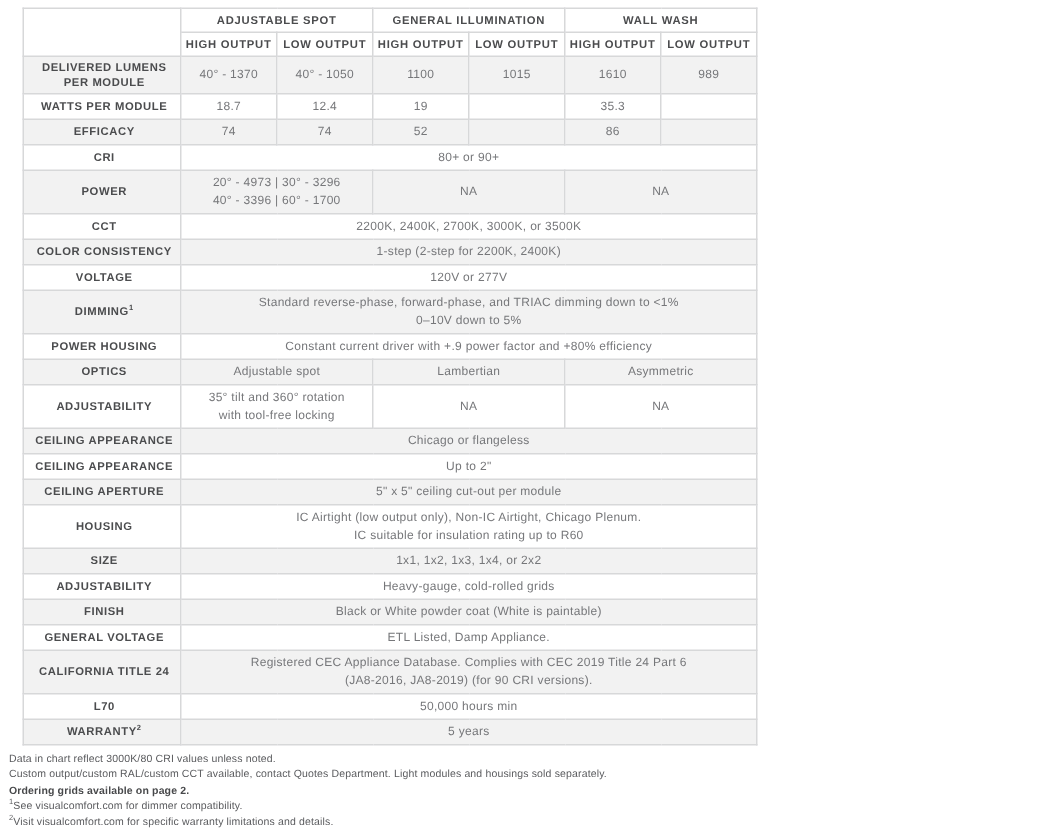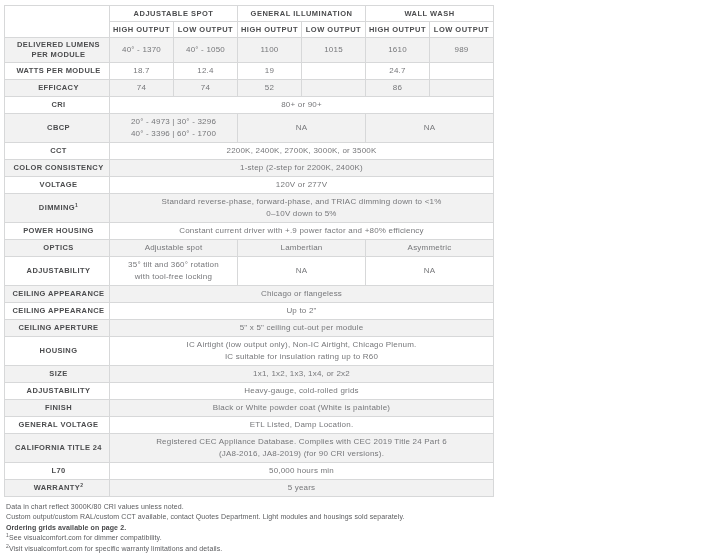--- a/index.html
+++ b/index.html
@@ -8,21 +8,21 @@
     width: 707px; height: 555px;
     background: #ffffff;
     position: relative;
     font-family: "Liberation Sans", sans-serif;
     overflow: hidden;
   }
 
   
   .spec-table {
     position: absolute;
-    left: 4px; top: 5px;
+    left: 15px; top: 5px;
     border-collapse: collapse;
     table-layout: fixed;
     width: 489px;
   }
   .spec-table th, .spec-table td {
     border: 1px solid #d7d8d9;
     vertical-align: middle;
     height: 12px;
     overflow: hidden;
   }
@@ -114,38 +114,38 @@
         <td class="value-cell" colspan="1">1015</td>
         <td class="value-cell" colspan="1">1610</td>
         <td class="value-cell" colspan="1">989</td>
       </tr>
       <tr>
         <td class="label-cell"><span>WATTS PER MODULE</span></td>
         <td class="value-cell" colspan="1">18.7</td>
         <td class="value-cell" colspan="1">12.4</td>
         <td class="value-cell" colspan="1">19</td>
         <td class="value-cell" colspan="1"></td>
-        <td class="value-cell" colspan="1">24.7</td>
+        <td class="value-cell" colspan="1">35.3</td>
         <td class="value-cell" colspan="1"></td>
       </tr>
       <tr>
         <td class="label-cell"><span>EFFICACY</span></td>
         <td class="value-cell" colspan="1">74</td>
         <td class="value-cell" colspan="1">74</td>
         <td class="value-cell" colspan="1">52</td>
         <td class="value-cell" colspan="1"></td>
         <td class="value-cell" colspan="1">86</td>
         <td class="value-cell" colspan="1"></td>
       </tr>
       <tr>
         <td class="label-cell"><span>CRI</span></td>
         <td class="value-cell" colspan="6">80+ or 90+</td>
       </tr>
       <tr>
-        <td class="label-cell"><span>CBCP</span></td>
+        <td class="label-cell"><span>POWER</span></td>
         <td class="value-cell" colspan="2">20° - 4973 | 30° - 3296
 40° - 3396 | 60° - 1700</td>
         <td class="value-cell" colspan="2">NA</td>
         <td class="value-cell" colspan="2">NA</td>
       </tr>
       <tr>
         <td class="label-cell"><span>CCT</span></td>
         <td class="value-cell" colspan="6">2200K, 2400K, 2700K, 3000K, or 3500K</td>
       </tr>
       <tr>
@@ -202,21 +202,21 @@
       <tr>
         <td class="label-cell"><span>ADJUSTABILITY</span></td>
         <td class="value-cell" colspan="6">Heavy-gauge, cold-rolled grids</td>
       </tr>
       <tr>
         <td class="label-cell"><span>FINISH</span></td>
         <td class="value-cell" colspan="6">Black or White powder coat (White is paintable)</td>
       </tr>
       <tr>
         <td class="label-cell"><span>GENERAL VOLTAGE</span></td>
-        <td class="value-cell" colspan="6">ETL Listed, Damp Location.</td>
+        <td class="value-cell" colspan="6">ETL Listed, Damp Appliance.</td>
       </tr>
       <tr>
         <td class="label-cell"><span>CALIFORNIA TITLE 24</span></td>
         <td class="value-cell" colspan="6">Registered CEC Appliance Database. Complies with CEC 2019 Title 24 Part 6
 (JA8-2016, JA8-2019) (for 90 CRI versions).</td>
       </tr>
       <tr>
         <td class="label-cell"><span>L70</span></td>
         <td class="value-cell" colspan="6">50,000 hours min</td>
       </tr>

